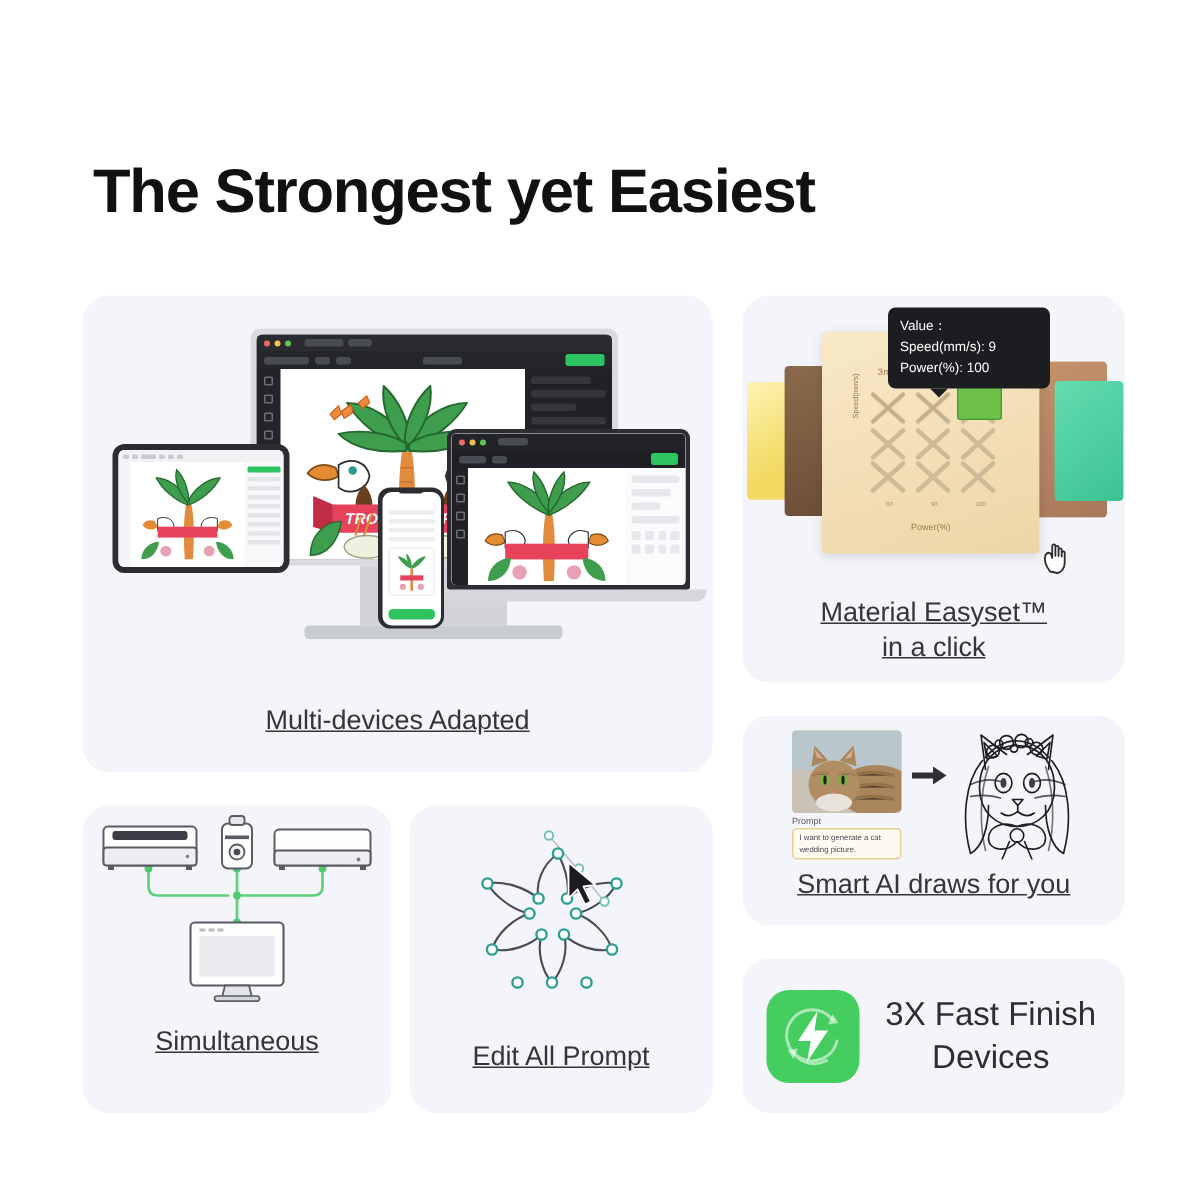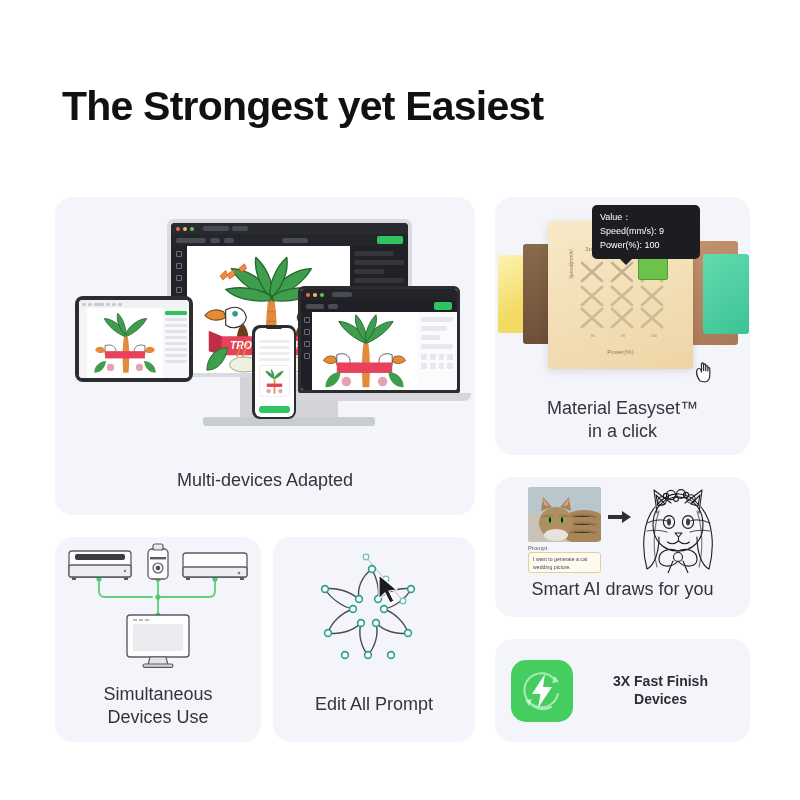--- a/index.html
+++ b/index.html
@@ -14,35 +14,36 @@
   .page { position: relative; width: 800px; height: 800px; background: #fff; }
 
   
   .headline {
     position: absolute;
     left: 62px; top: 54px; width: 700px;
     font-size: 41px; line-height: 1.25;
     font-weight: 700; letter-spacing: -0.8px;
     color: #111114;
   }
-  .headline .ln { display: block; }
+  .headline .ln { display: block; margin-top: 21px; }
 
   
   .card {
     position: absolute;
     background: #f3f5fa;
     border-radius: 18px;
     overflow: hidden;
   }
   .card-label {
     position: absolute; left: 0; right: 0;
     text-align: center;
     color: #34343c;
     font-size: 18px;
     line-height: 1.3;
+    text-decoration: underline;
   }
 
   
   #card-devices { left: 55px; top: 197px; width: 420px; height: 318px; }
   .dev-stage { position: absolute; left: 0; top: 0; width: 420px; height: 258px; }
 
   
   .mon { position:absolute; left:112px; top:22px; width:245px; height:158px;
          background:#d9dbe0; border-radius:7px; padding:4px; }
   .mon-screen { width:100%; height:100%; border-radius:4px; overflow:hidden; background:#fff;
@@ -157,22 +158,22 @@
 
   
   #card-vector { left: 273px; top: 537px; width: 202px; height: 205px; }
   .vec-stage { position:absolute; left:0; top:0; width:202px; height:140px; }
 
   
   #card-fast { left: 495px; top: 639px; width: 255px; height: 103px;
                display:flex; align-items:center; padding:0 16px; gap:14px;}
   .fast-badge { width:62px; height:62px; border-radius:15px; background:#45ce5f;
         flex:0 0 auto; position:relative; }
-  .fast-text { flex:1 1 auto; text-align:center; font-size:14px; line-height:1.28;
-        color:#2d2d35; font-weight:700;}
+  .fast-text { flex:1 1 auto; text-align:center; font-size:22px; line-height:1.28;
+        color:#2d2d35; font-weight:400;}
   .fast-text span { display:block; }
 </style>
 </head>
 <body>
 
 <div class="page">
 
   <h1 class="headline">
     <span class="ln">The Strongest yet Easiest</span>
   </h1>
@@ -629,21 +630,20 @@
               <rect x="84" y="82" width="4" height="2"></rect>
           <rect x="90" y="82" width="4" height="2"></rect>
             </g>
           <path d="M95 120 L93 128 L113 128 L111 120 Z" fill="#e3e5e9" stroke="#5b5b63" stroke-width="1.2"></path>
           <rect x="88" y="127" width="30" height="3.4" rx="1.7" fill="#d3d6db" stroke="#5b5b63" stroke-width="1.1"></rect>
         </g>
       </svg>
     </div>
     <div class="card-label" style="top:146px;">
       <span style="display:block">Simultaneous</span>
-      <span style="display:block">Devices Use</span>
     </div>
   </div>
 
   <div class="card" id="card-vector">
     <div class="vec-stage">
       <svg viewBox="0 0 202 140" width="202" height="140">
 
         <g fill="none" stroke="#4a4a52" stroke-width="1.4" stroke-linejoin="round">
           <path d="M99 32
                    C88 40 84 52 86 62

